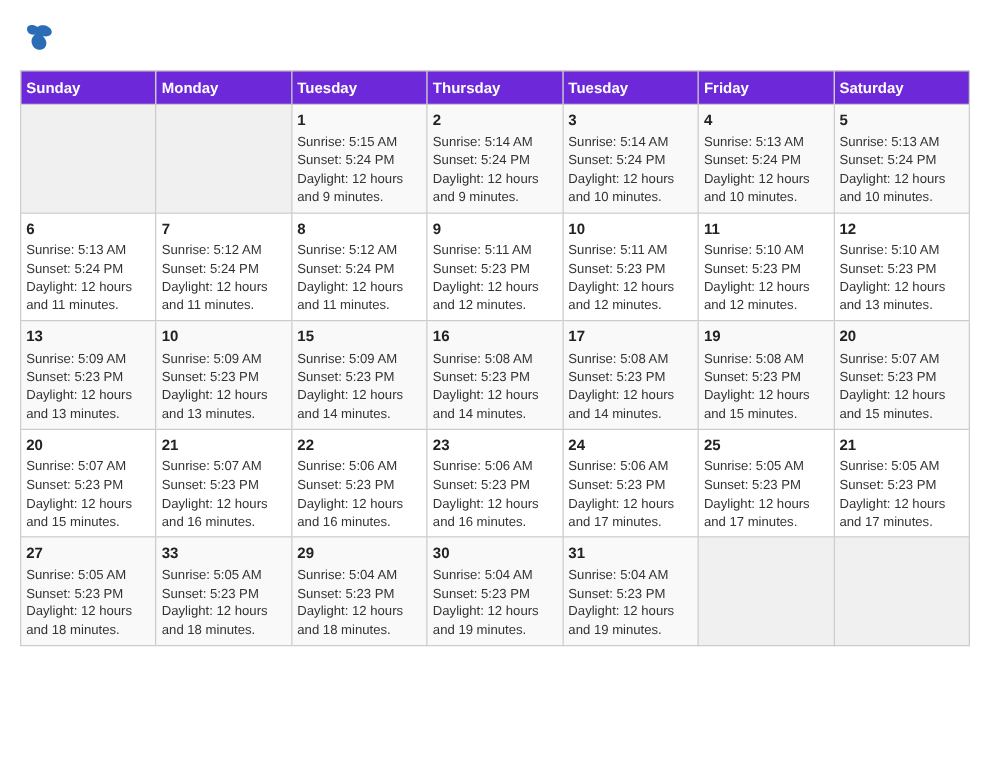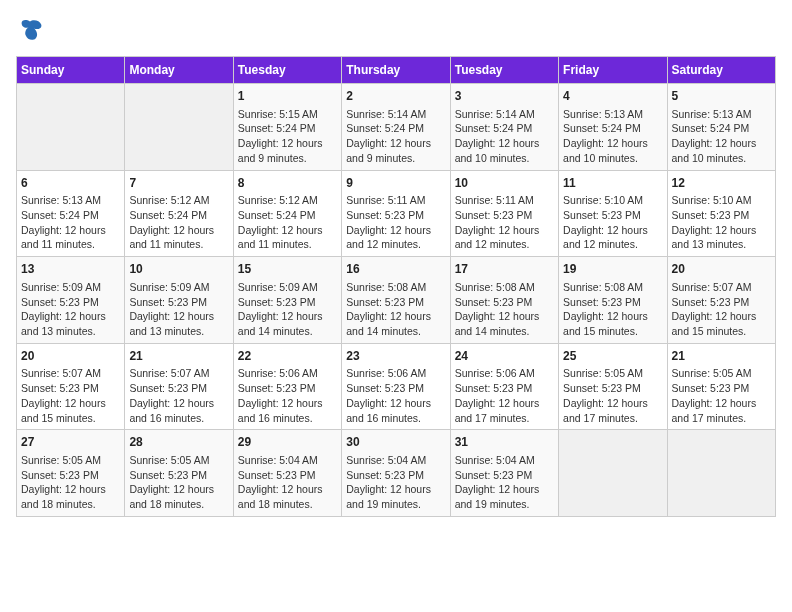--- a/index.html
+++ b/index.html
@@ -288,21 +288,21 @@
         </td>
       </tr>
       <tr>
         <td>
           <span class="day-num">27</span>
           <div>Sunrise: 5:05 AM</div>
           <div>Sunset: 5:23 PM</div>
           <div>Daylight: 12 hours and 18 minutes.</div>
         </td>
         <td>
-          <span class="day-num">28</span>
+          <span class="day-num">33</span>
           <div>Sunrise: 5:05 AM</div>
           <div>Sunset: 5:23 PM</div>
           <div>Daylight: 12 hours and 18 minutes.</div>
         </td>
         <td>
           <span class="day-num">29</span>
           <div>Sunrise: 5:04 AM</div>
           <div>Sunset: 5:23 PM</div>
           <div>Daylight: 12 hours and 18 minutes.</div>
         </td>

